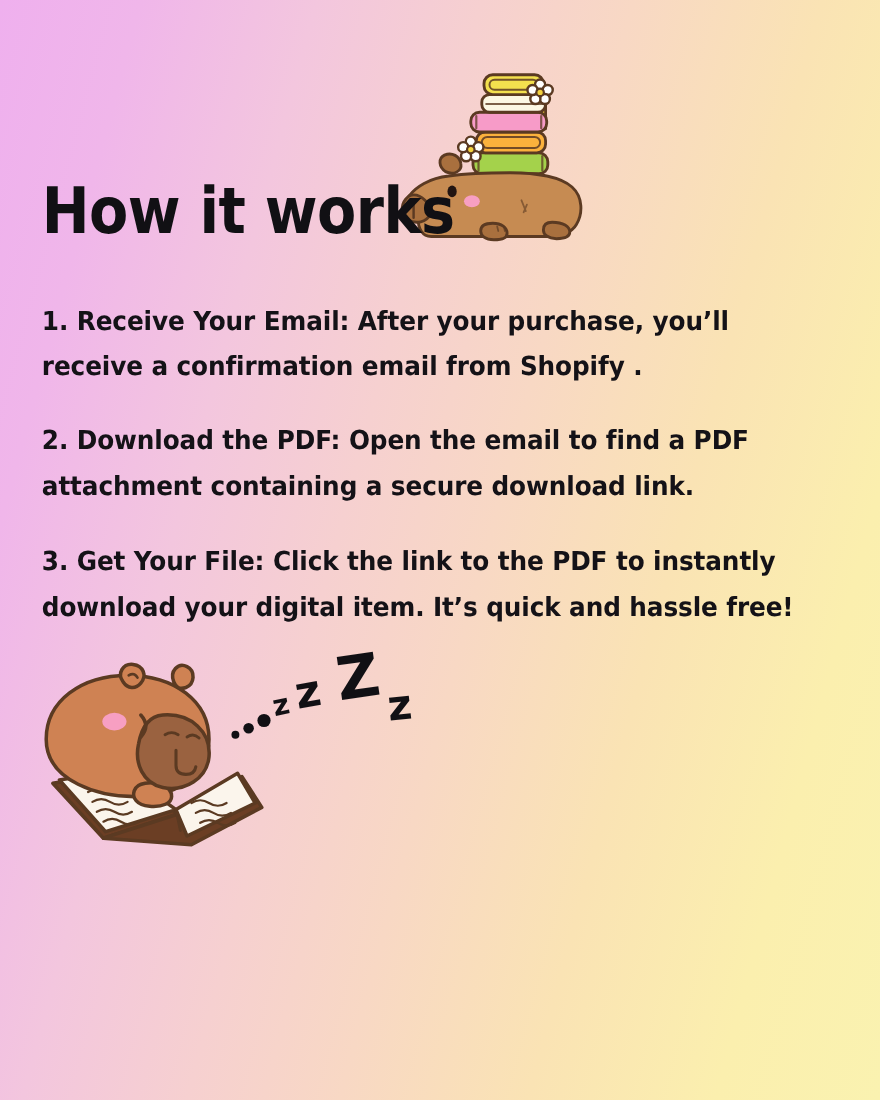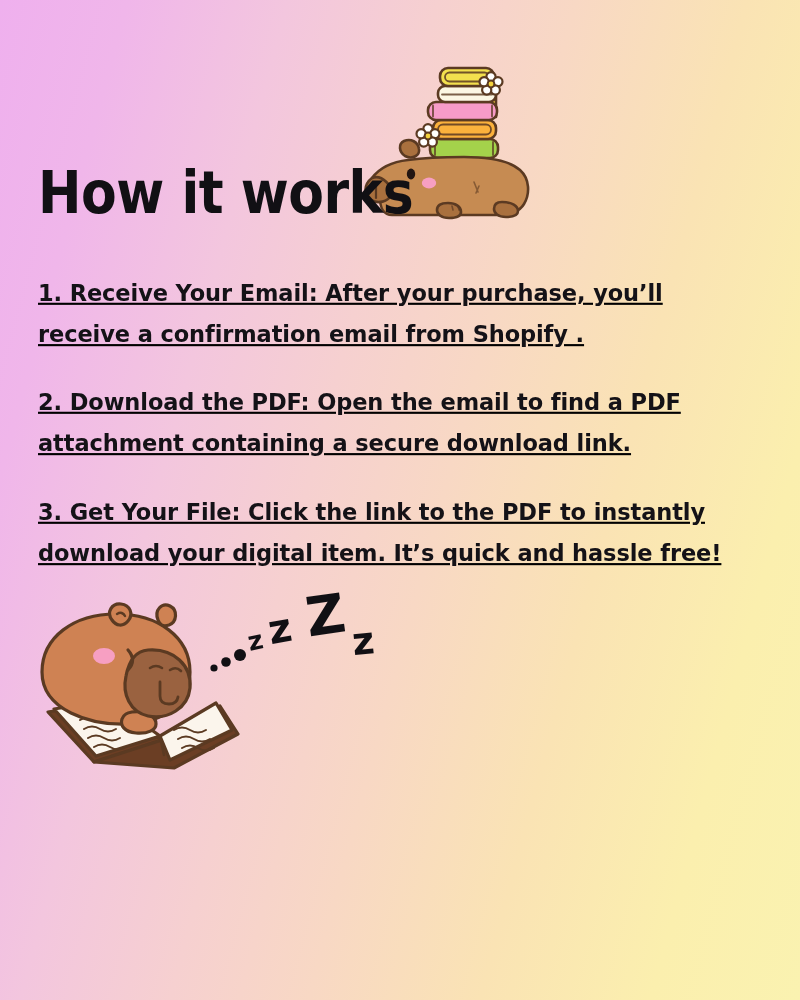--- a/index.html
+++ b/index.html
@@ -45,21 +45,20 @@
     transform: scaleY(1.12);
     transform-origin: left top;
   }
 
   
   #steps {
     position: absolute;
     left: 38px;
     top: 272px;
     width: 724px;
-    text-decoration: underline;
   }
   .step {
     font-family: "DejaVu Sans", sans-serif;
     font-size: 22.5px;
     font-weight: 700;
     line-height: 1.72;
     color: #141217;
     letter-spacing: -0.1px;
     margin-bottom: 32px;
     transform: scaleY(1.06);

